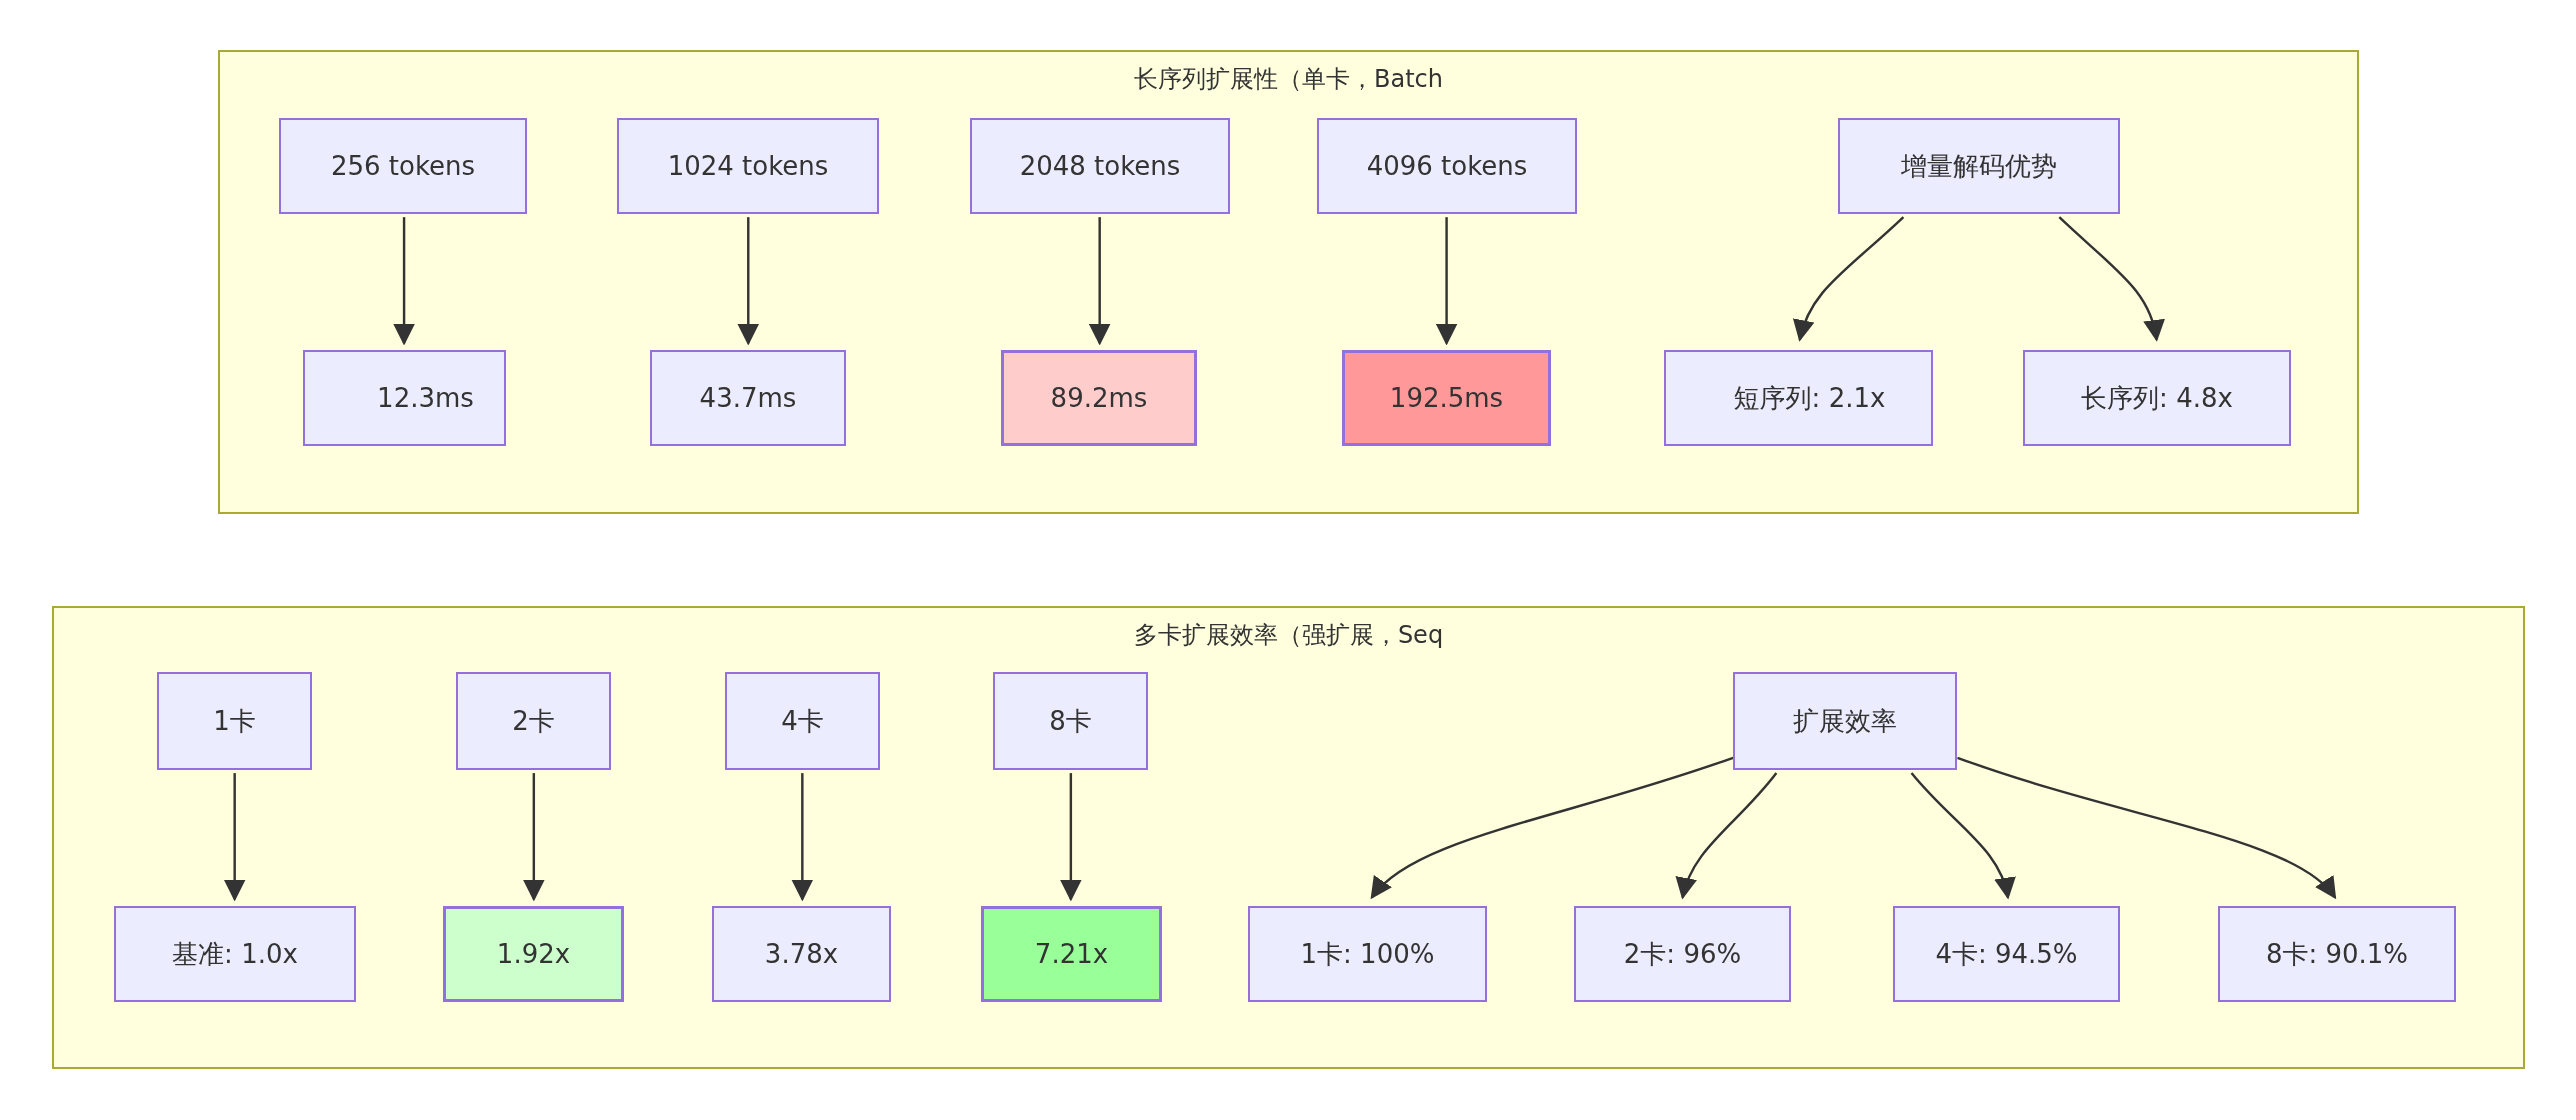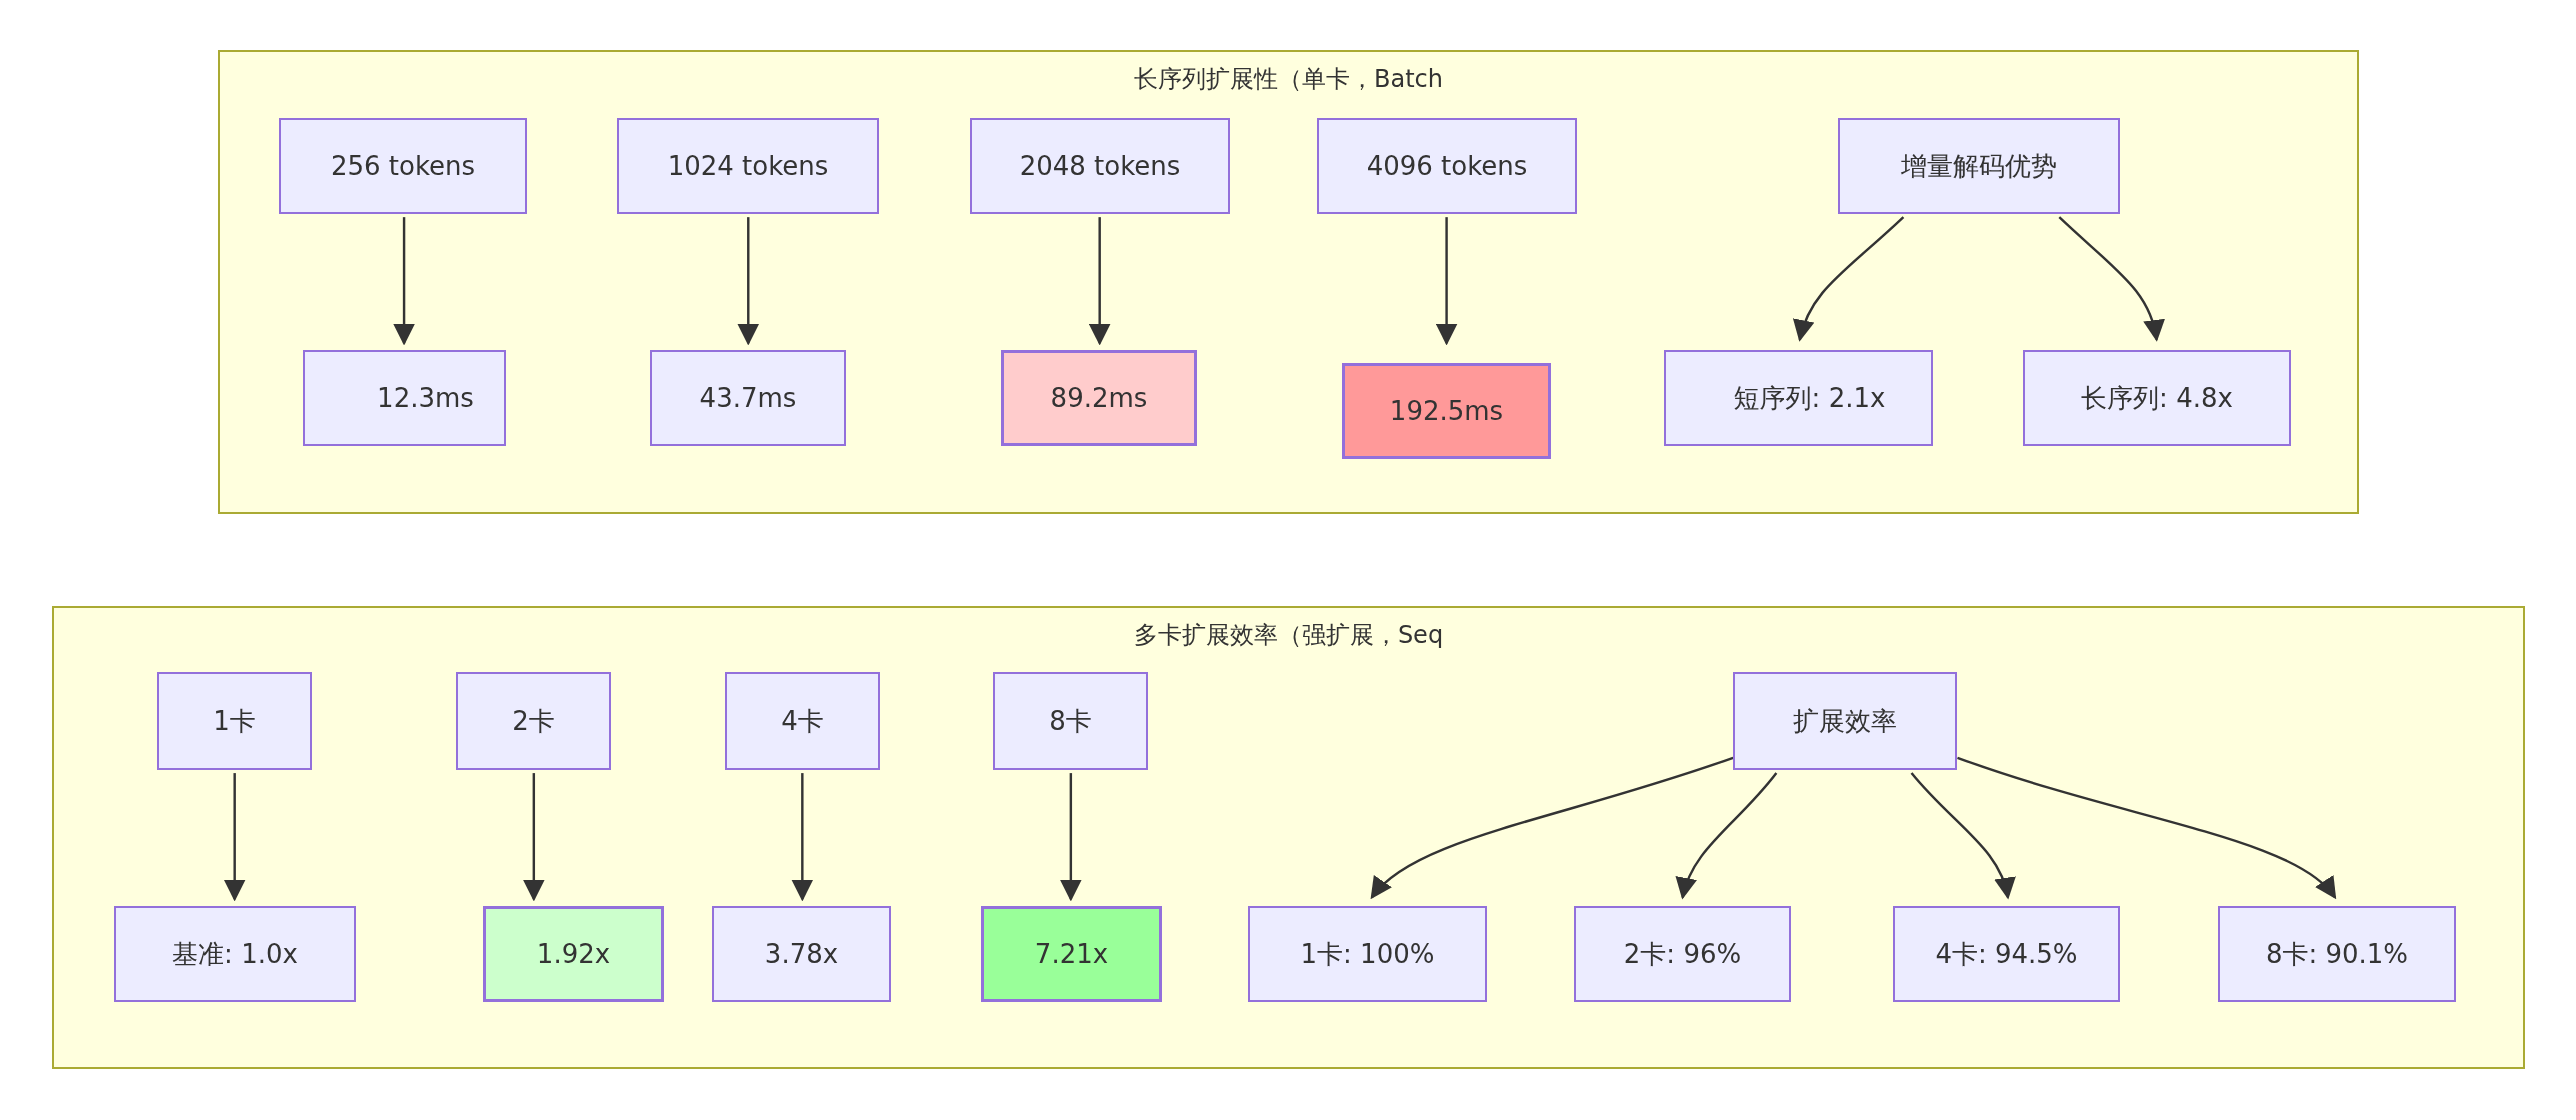--- a/index.html
+++ b/index.html
@@ -31,22 +31,22 @@
     display:flex;align-items:center;justify-content:center;
     background:var(--node_fill);
     border:2.3px solid var(--node_border);
     box-sizing:border-box;
     color:var(--text);
     font-size:26px;
     white-space:nowrap;
     z-index:2;
   }
   .node.warn{background:var(--warn_fill);border-width:3.2px;}
-  .node.bad{background:var(--bad_fill);border-width:3.2px;margin-top:13px;}
-  .node.good{background:var(--good_fill);border-width:3.2px;margin-left:40px;}
+  .node.bad{background:var(--bad_fill);border-width:3.2px;}
+  .node.good{background:var(--good_fill);border-width:3.2px;}
   .node.best{background:var(--best_fill);border-width:3.2px;text-align:center;}
 
   
   #n-t256 {left:279px;top:118px;width:248px;height:96px;}
   #n-t1024{left:617px;top:118px;width:262px;height:96px;}
   #n-t2048{left:970px;top:118px;width:260px;height:96px;}
   #n-t4096{left:1317px;top:118px;width:260px;height:96px;}
   #n-inc  {left:1838px;top:118px;width:282px;height:96px;}
   
   #n-l256 {left:303px;top:350px;width:203px;height:96px;padding-left:42px;}

